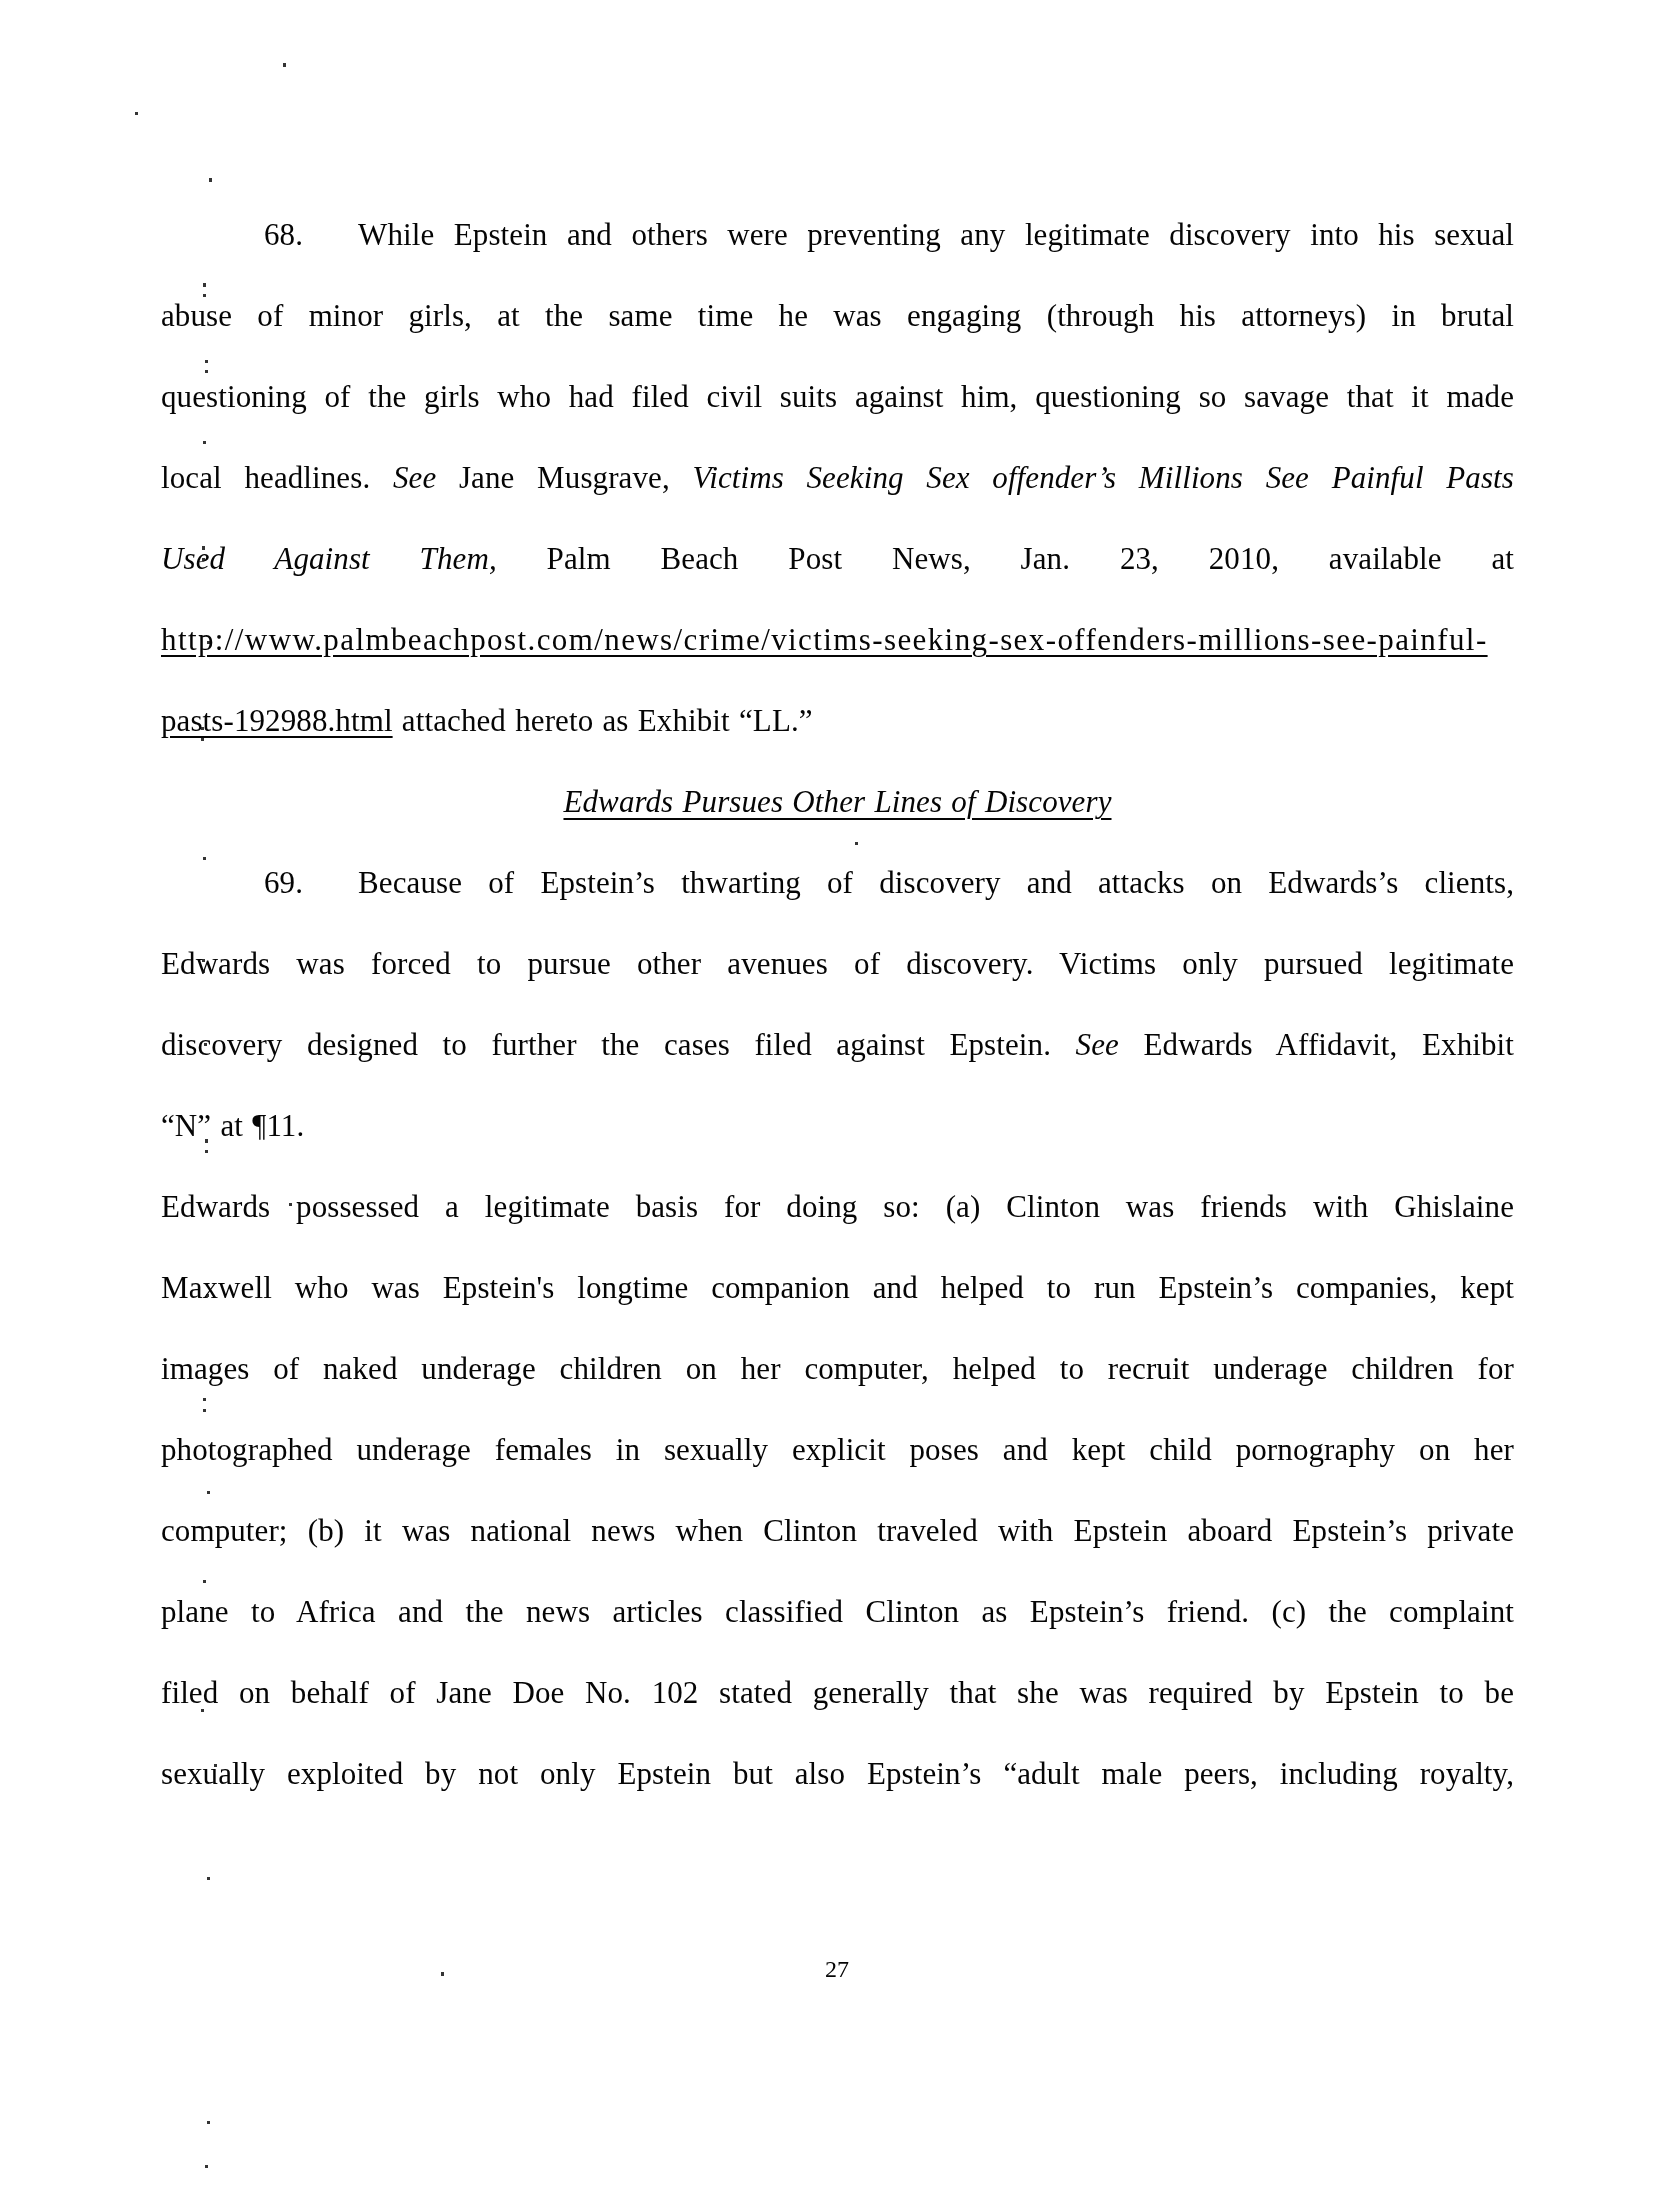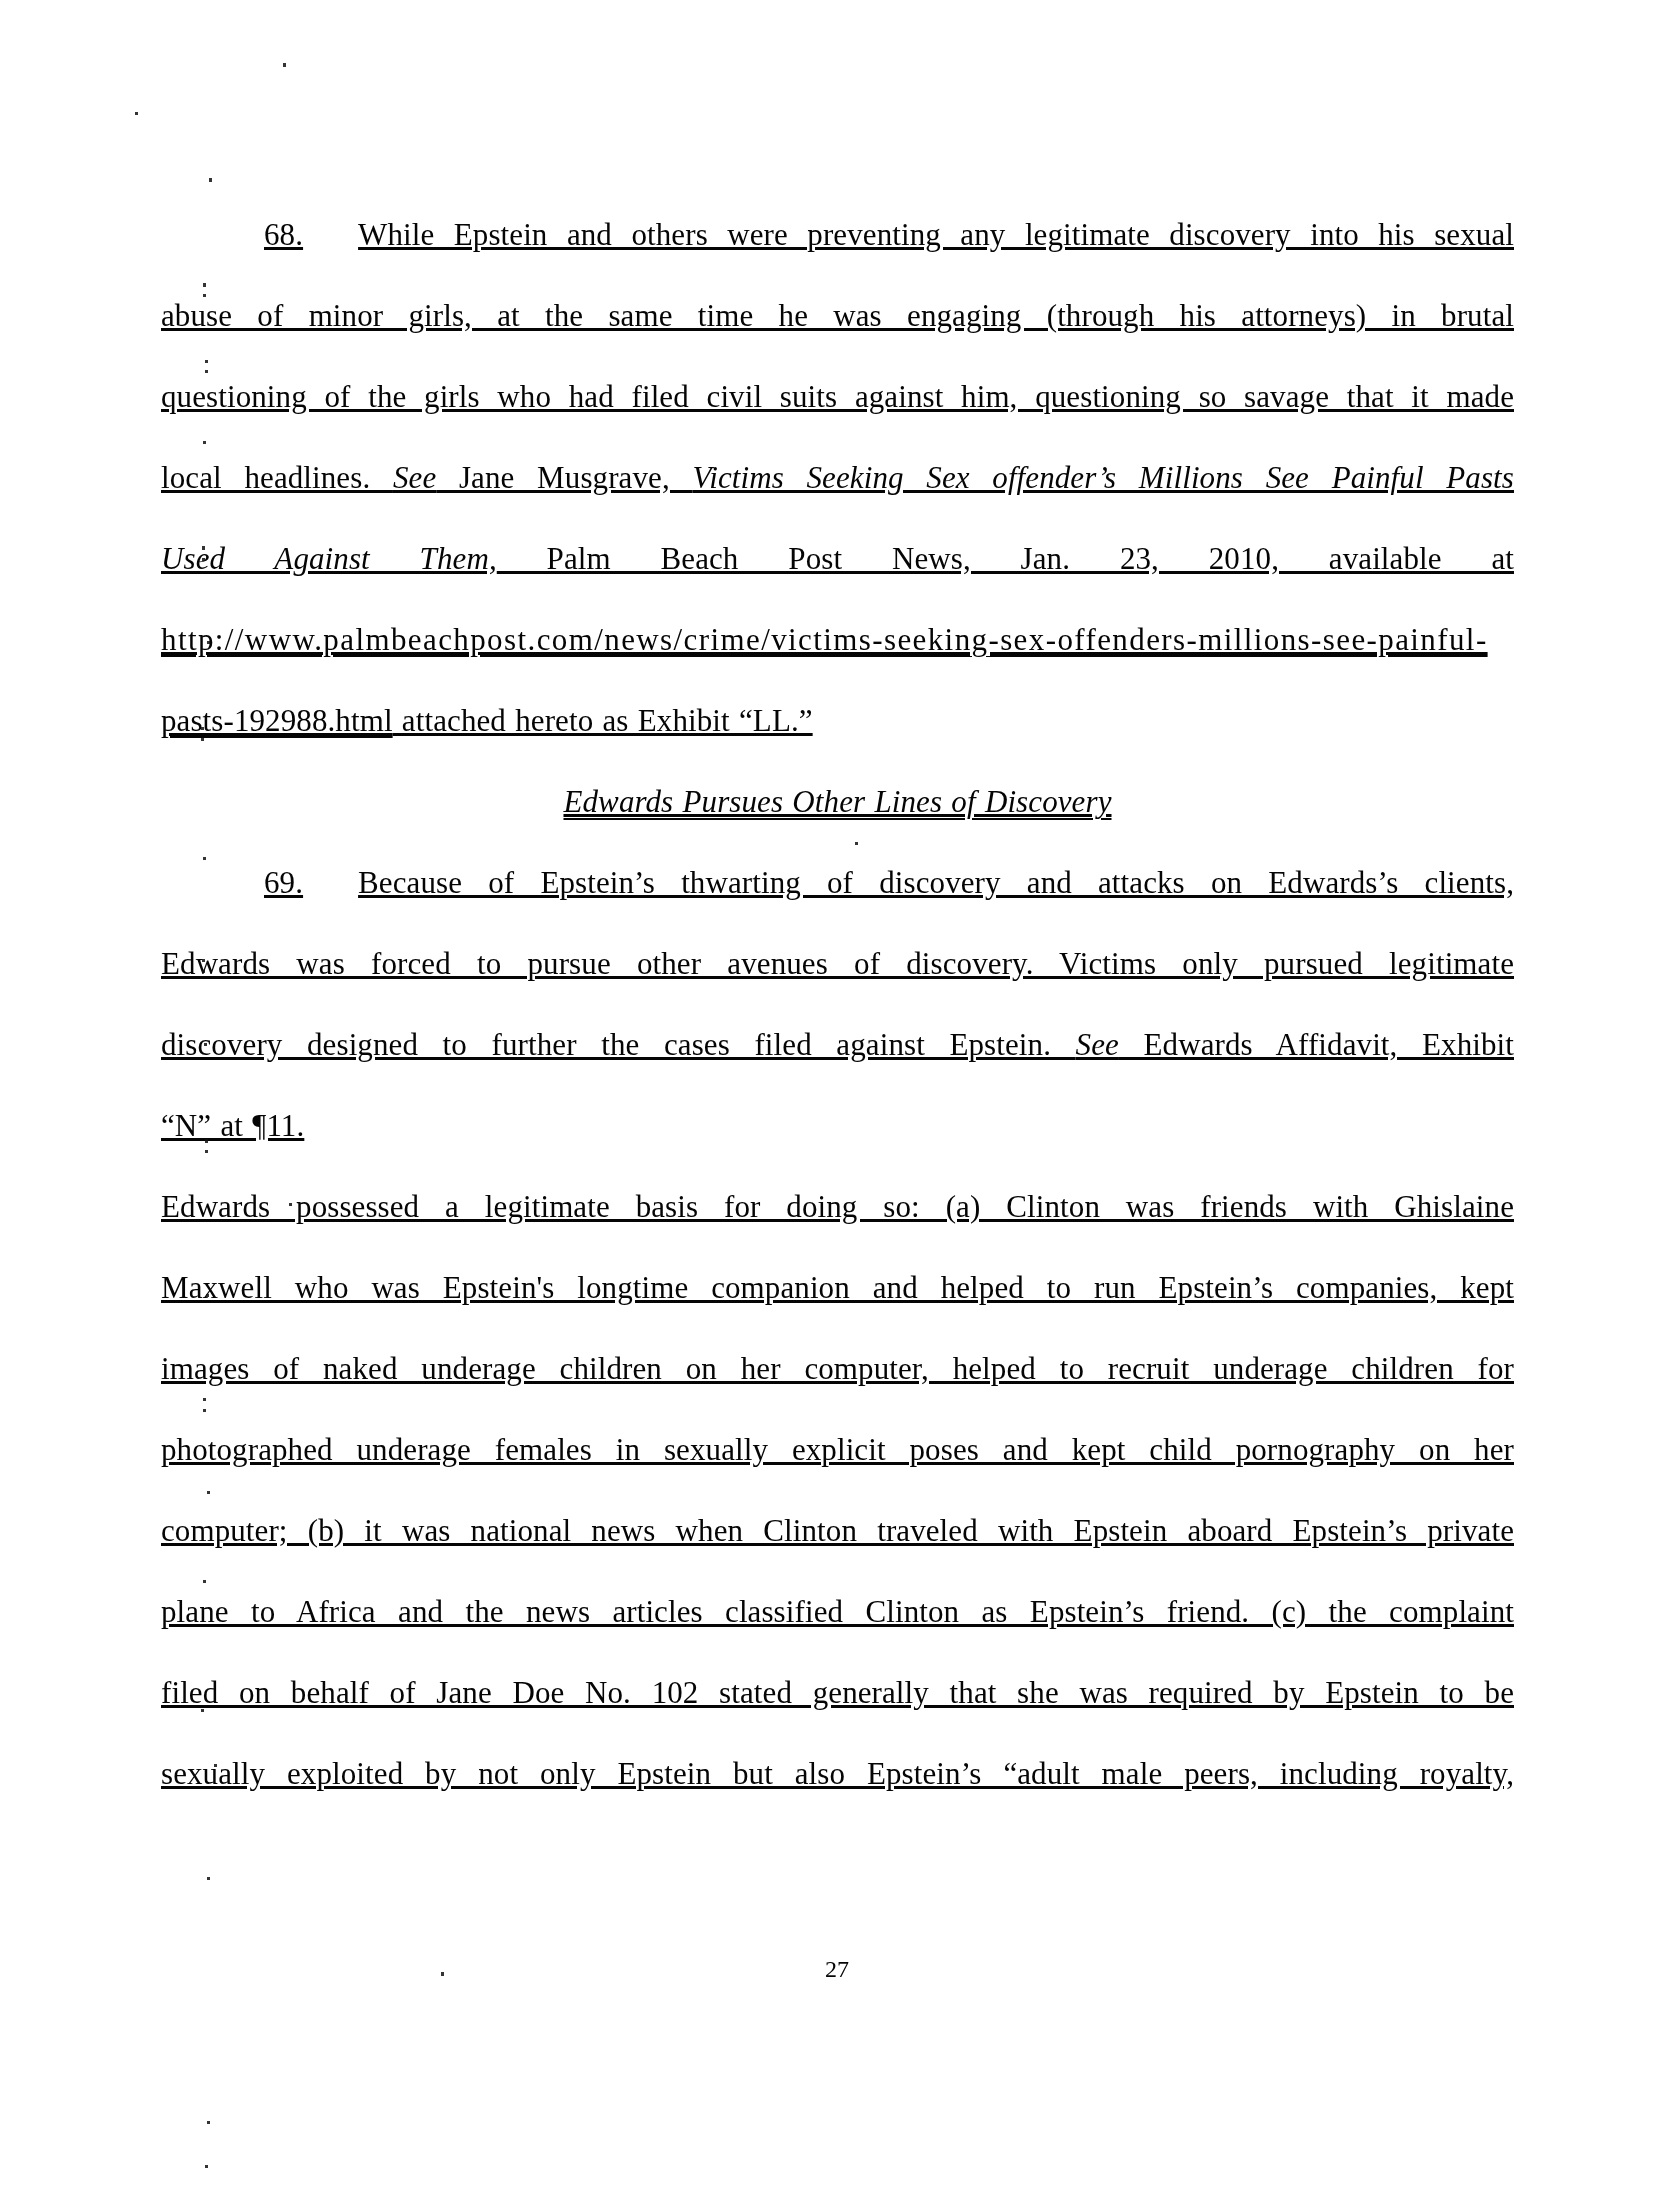--- a/index.html
+++ b/index.html
@@ -26,21 +26,20 @@
     letter-spacing: 0.1px;
     word-spacing: 1.4px;
   }
   .line {
     text-align: justify;
     text-align-last: justify;
     text-justify: inter-word;
     white-space: normal;
     height: 81px;
     overflow: visible;
-    text-decoration: underline;
   }
   .line.left {
     text-align: center;
     text-align-last: left;
   }
   .line.center {
     text-align: center;
     text-align-last: center;
   }
   .ind {

